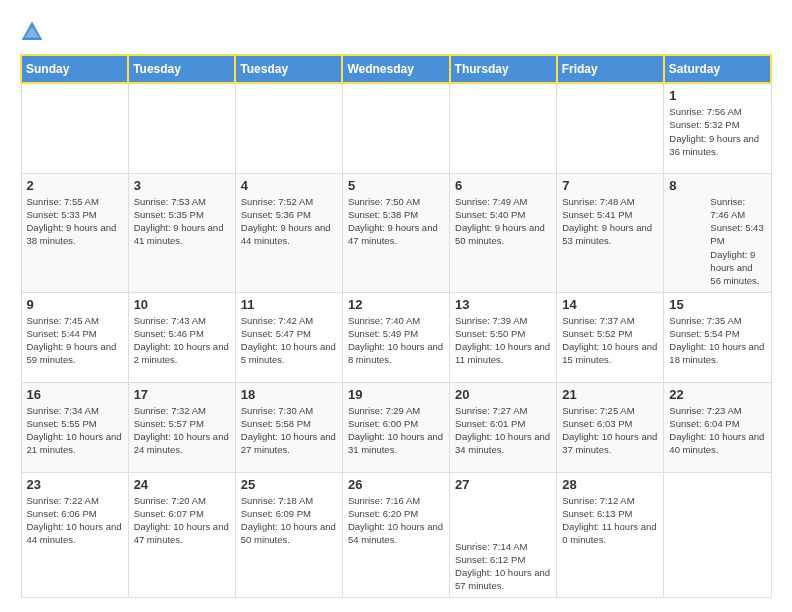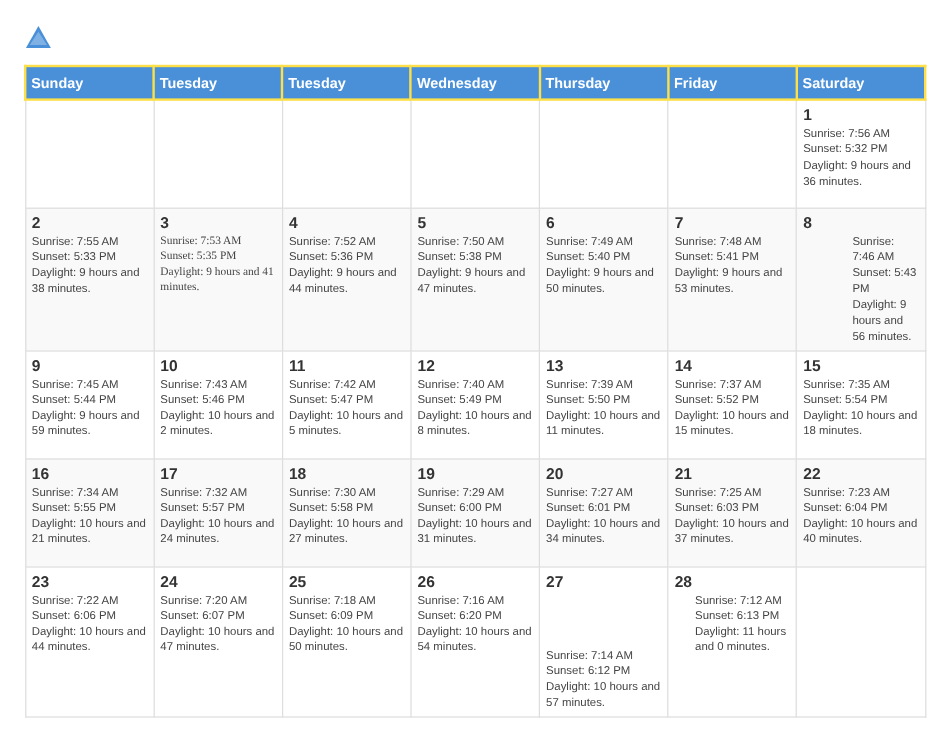--- a/index.html
+++ b/index.html
@@ -142,21 +142,21 @@
       </tr>
       <tr class="alt-row">
         <td>
           <span class="day-number">2</span>
           <div class="day-info" style="white-space: pre-line;">Sunrise: 7:55 AM
 Sunset: 5:33 PM
 Daylight: 9 hours and 38 minutes.</div>
         </td>
         <td>
           <span class="day-number">3</span>
-          <div class="day-info" style="white-space: pre-line; font-family: Liberation Serif, serif;">Sunrise: 7:53 AM
+          <div class="day-info" style="white-space: pre-line;">Sunrise: 7:53 AM
 Sunset: 5:35 PM
 Daylight: 9 hours and 41 minutes.</div>
         </td>
         <td>
           <span class="day-number">4</span>
           <div class="day-info" style="white-space: pre-line;">Sunrise: 7:52 AM
 Sunset: 5:36 PM
 Daylight: 9 hours and 44 minutes.</div>
         </td>
         <td>
@@ -298,20 +298,20 @@
 Daylight: 10 hours and 54 minutes.</div>
         </td>
         <td>
           <span class="day-number">27</span>
           <div class="day-info" style="white-space: pre-line; margin-top: 48px;">Sunrise: 7:14 AM
 Sunset: 6:12 PM
 Daylight: 10 hours and 57 minutes.</div>
         </td>
         <td>
           <span class="day-number">28</span>
-          <div class="day-info" style="white-space: pre-line; margin-left: 17px;">Sunrise: 7:12 AM
+          <div class="day-info" style="white-space: pre-line;">Sunrise: 7:12 AM
 Sunset: 6:13 PM
 Daylight: 11 hours and 0 minutes.</div>
         </td>
         <td class="empty-cell"></td>
       </tr>
     </tbody>
 </table>
 
 </body></html>

